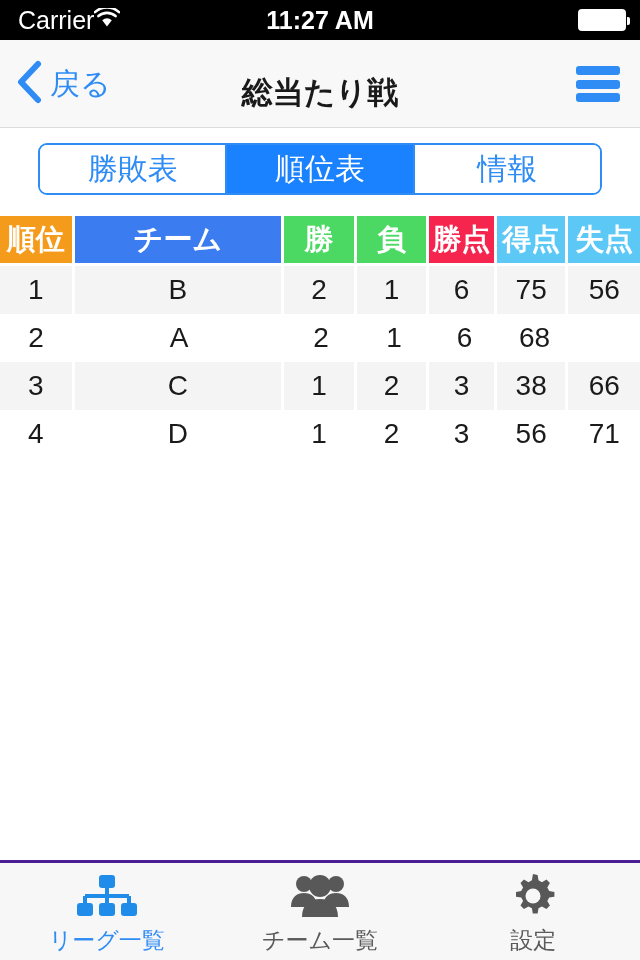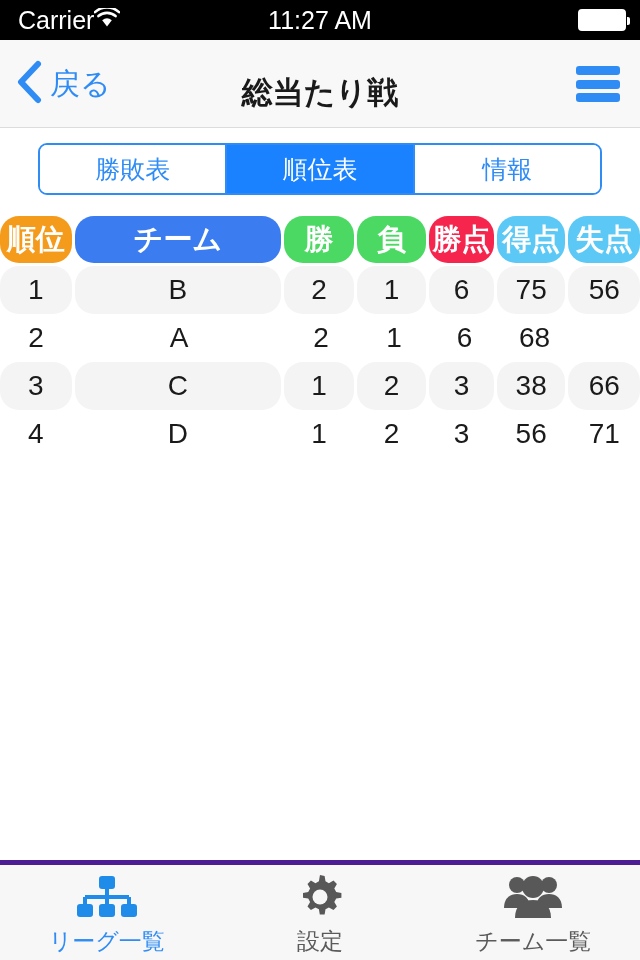--- a/index.html
+++ b/index.html
@@ -24,21 +24,21 @@
   }
   .status-left {
     position: absolute; left: 18px; top: 0;
     height: 40px; display: flex; align-items: center; gap: 0;
   }
   .carrier-text { font-size: 25px; letter-spacing: 0px; color:#fff; }
   .wifi-icon { display: block; }
   .status-time {
     position: absolute; left: 0; top: 0; width: 640px; height: 40px;
     display: flex; align-items: center; justify-content: center;
-    font-size: 25px; font-weight: normal; color: #ffffff;
+    font-size: 25px; font-weight: bold; color: #ffffff;
   }
   .status-right {
     position: absolute; right: 14px; top: 0;
     height: 40px; display: flex; align-items: center;
   }
   .battery {
     position: relative;
     width: 48px; height: 22px;
     border: 2px solid #ffffff; border-radius: 4px;
     background: #ffffff;
@@ -93,21 +93,21 @@
     position: absolute; top: 14px; left: 38px;
     width: 564px; height: 52px;
     border: 2px solid #2f8cf5;
     border-radius: 9px;
     display: flex; overflow: hidden;
     background: #ffffff;
   }
   .seg-item {
     flex: 1 1 0;
     display: flex; align-items: center; justify-content: center;
-    font-size: 25px; color: #2f8cf5;
+    font-size: 30px; color: #2f8cf5;
     background: #ffffff;
     cursor: pointer;
     border-right: 2px solid #2f8cf5;
     text-align: center;
   }
   .seg-item:last-child { border-right: none; }
   .seg-item.selected { background: #1a82ff; color: #ffffff; }
 
   
   .table {
@@ -117,21 +117,20 @@
   .row {
     display: flex; width: 640px;
     height: 48px;
     gap: 3px;
   }
   .row.header-row { height: 47px; margin-bottom: 3px; }
   .cell {
     display: flex; align-items: center; justify-content: center;
     font-size: 28px; color: #1a1a1a;
     height: 100%;
-    border-radius: 19px;
   }
   .header-row .cell {
     font-size: 29px; font-weight: bold; color: #ffffff;
   }
   
   .c-rank  { width: 72px; }
   .c-team  { width: 208px; }
   .c-win   { width: 70px; }
   .c-lose  { width: 70px; }
   .c-pts   { width: 65px; }
@@ -139,21 +138,21 @@
   .c-ga    { width: 72px; }
 
   .row.alt .cell { background: #f4f4f4; }
   .row.plain .cell { background: #ffffff; }
 
   
   .tab-bar {
     position: absolute; left: 0; top: 860px;
     width: 640px; height: 100px;
     background: #f7f7f7;
-    border-top: 5px solid #4c1d95;
+    border-top: 3px solid #4c1d95;
     display: flex;
   }
   .tab-item {
     flex: 1 1 0;
     display: flex; flex-direction: column;
     align-items: center; justify-content: center;
     gap: 6px; cursor: pointer;
     padding-top: 6px;
   }
   .tab-icon { height: 46px; display: flex; align-items: center; justify-content: center; }
@@ -273,41 +272,41 @@
       <span class="tab-icon">
         <svg width="62" height="44" viewBox="0 0 62 44">
           <rect x="23" y="1" width="16" height="13" rx="3" fill="#1e8ce8"></rect>
           <path d="M31 14 L31 22 M9 22 L53 22 M9 22 L9 29 M31 22 L31 29 M53 22 L53 29" stroke="#1e8ce8" stroke-width="4" fill="none"></path>
           <rect x="1" y="29" width="16" height="13" rx="3" fill="#1e8ce8"></rect>
           <rect x="23" y="29" width="16" height="13" rx="3" fill="#1e8ce8"></rect>
           <rect x="45" y="29" width="16" height="13" rx="3" fill="#1e8ce8"></rect>
         </svg>
       </span>
       <span class="tab-label">リーグ一覧</span>
-    </div>
-
-    <div class="tab-item">
-      <span class="tab-icon">
-        <svg width="46" height="46" viewBox="0 0 46 46">
-          <path d="M23 1 l4.6 1.1 0.9 5.2 3.4 1.9 4.6-2.6 3.4 3.4 -2.6 4.6 1.9 3.4 5.2 0.9 0 4.8 -5.2 0.9 -1.9 3.4 2.6 4.6 -3.4 3.4 -4.6-2.6 -3.4 1.9 -0.9 5.2 -4.8 0 -0.9-5.2 -3.4-1.9 -4.6 2.6 -3.4-3.4 2.6-4.6 -1.9-3.4 -5.2-0.9 0-4.8 5.2-0.9 1.9-3.4 -2.6-4.6 3.4-3.4 4.6 2.6 3.4-1.9 0.9-5.2 Z" fill="#585858"></path>
-          <circle cx="23" cy="23" r="7.5" fill="#f7f7f7"></circle>
-        </svg>
-      </span>
-      <span class="tab-label">設定</span>
     </div>
 
     <div class="tab-item">
       <span class="tab-icon">
         <svg width="62" height="46" viewBox="0 0 62 46">
           <circle cx="15" cy="11" r="8" fill="#585858"></circle>
           <path d="M2 34 C2 24 8 20 15 20 C22 20 28 24 28 34 Z" fill="#585858"></path>
           <circle cx="47" cy="11" r="8" fill="#585858"></circle>
           <path d="M34 34 C34 24 40 20 47 20 C54 20 60 24 60 34 Z" fill="#585858"></path>
           <circle cx="31" cy="13" r="11" fill="#585858"></circle>
           <path d="M13 44 C13 31 21 26 31 26 C41 26 49 31 49 44 Z" fill="#585858"></path>
         </svg>
       </span>
       <span class="tab-label">チーム一覧</span>
     </div>
 
+    <div class="tab-item">
+      <span class="tab-icon">
+        <svg width="46" height="46" viewBox="0 0 46 46">
+          <path d="M23 1 l4.6 1.1 0.9 5.2 3.4 1.9 4.6-2.6 3.4 3.4 -2.6 4.6 1.9 3.4 5.2 0.9 0 4.8 -5.2 0.9 -1.9 3.4 2.6 4.6 -3.4 3.4 -4.6-2.6 -3.4 1.9 -0.9 5.2 -4.8 0 -0.9-5.2 -3.4-1.9 -4.6 2.6 -3.4-3.4 2.6-4.6 -1.9-3.4 -5.2-0.9 0-4.8 5.2-0.9 1.9-3.4 -2.6-4.6 3.4-3.4 4.6 2.6 3.4-1.9 0.9-5.2 Z" fill="#585858"></path>
+          <circle cx="23" cy="23" r="7.5" fill="#f7f7f7"></circle>
+        </svg>
+      </span>
+      <span class="tab-label">設定</span>
+    </div>
+
   </div>
 
 </div>
 
 </body></html>

